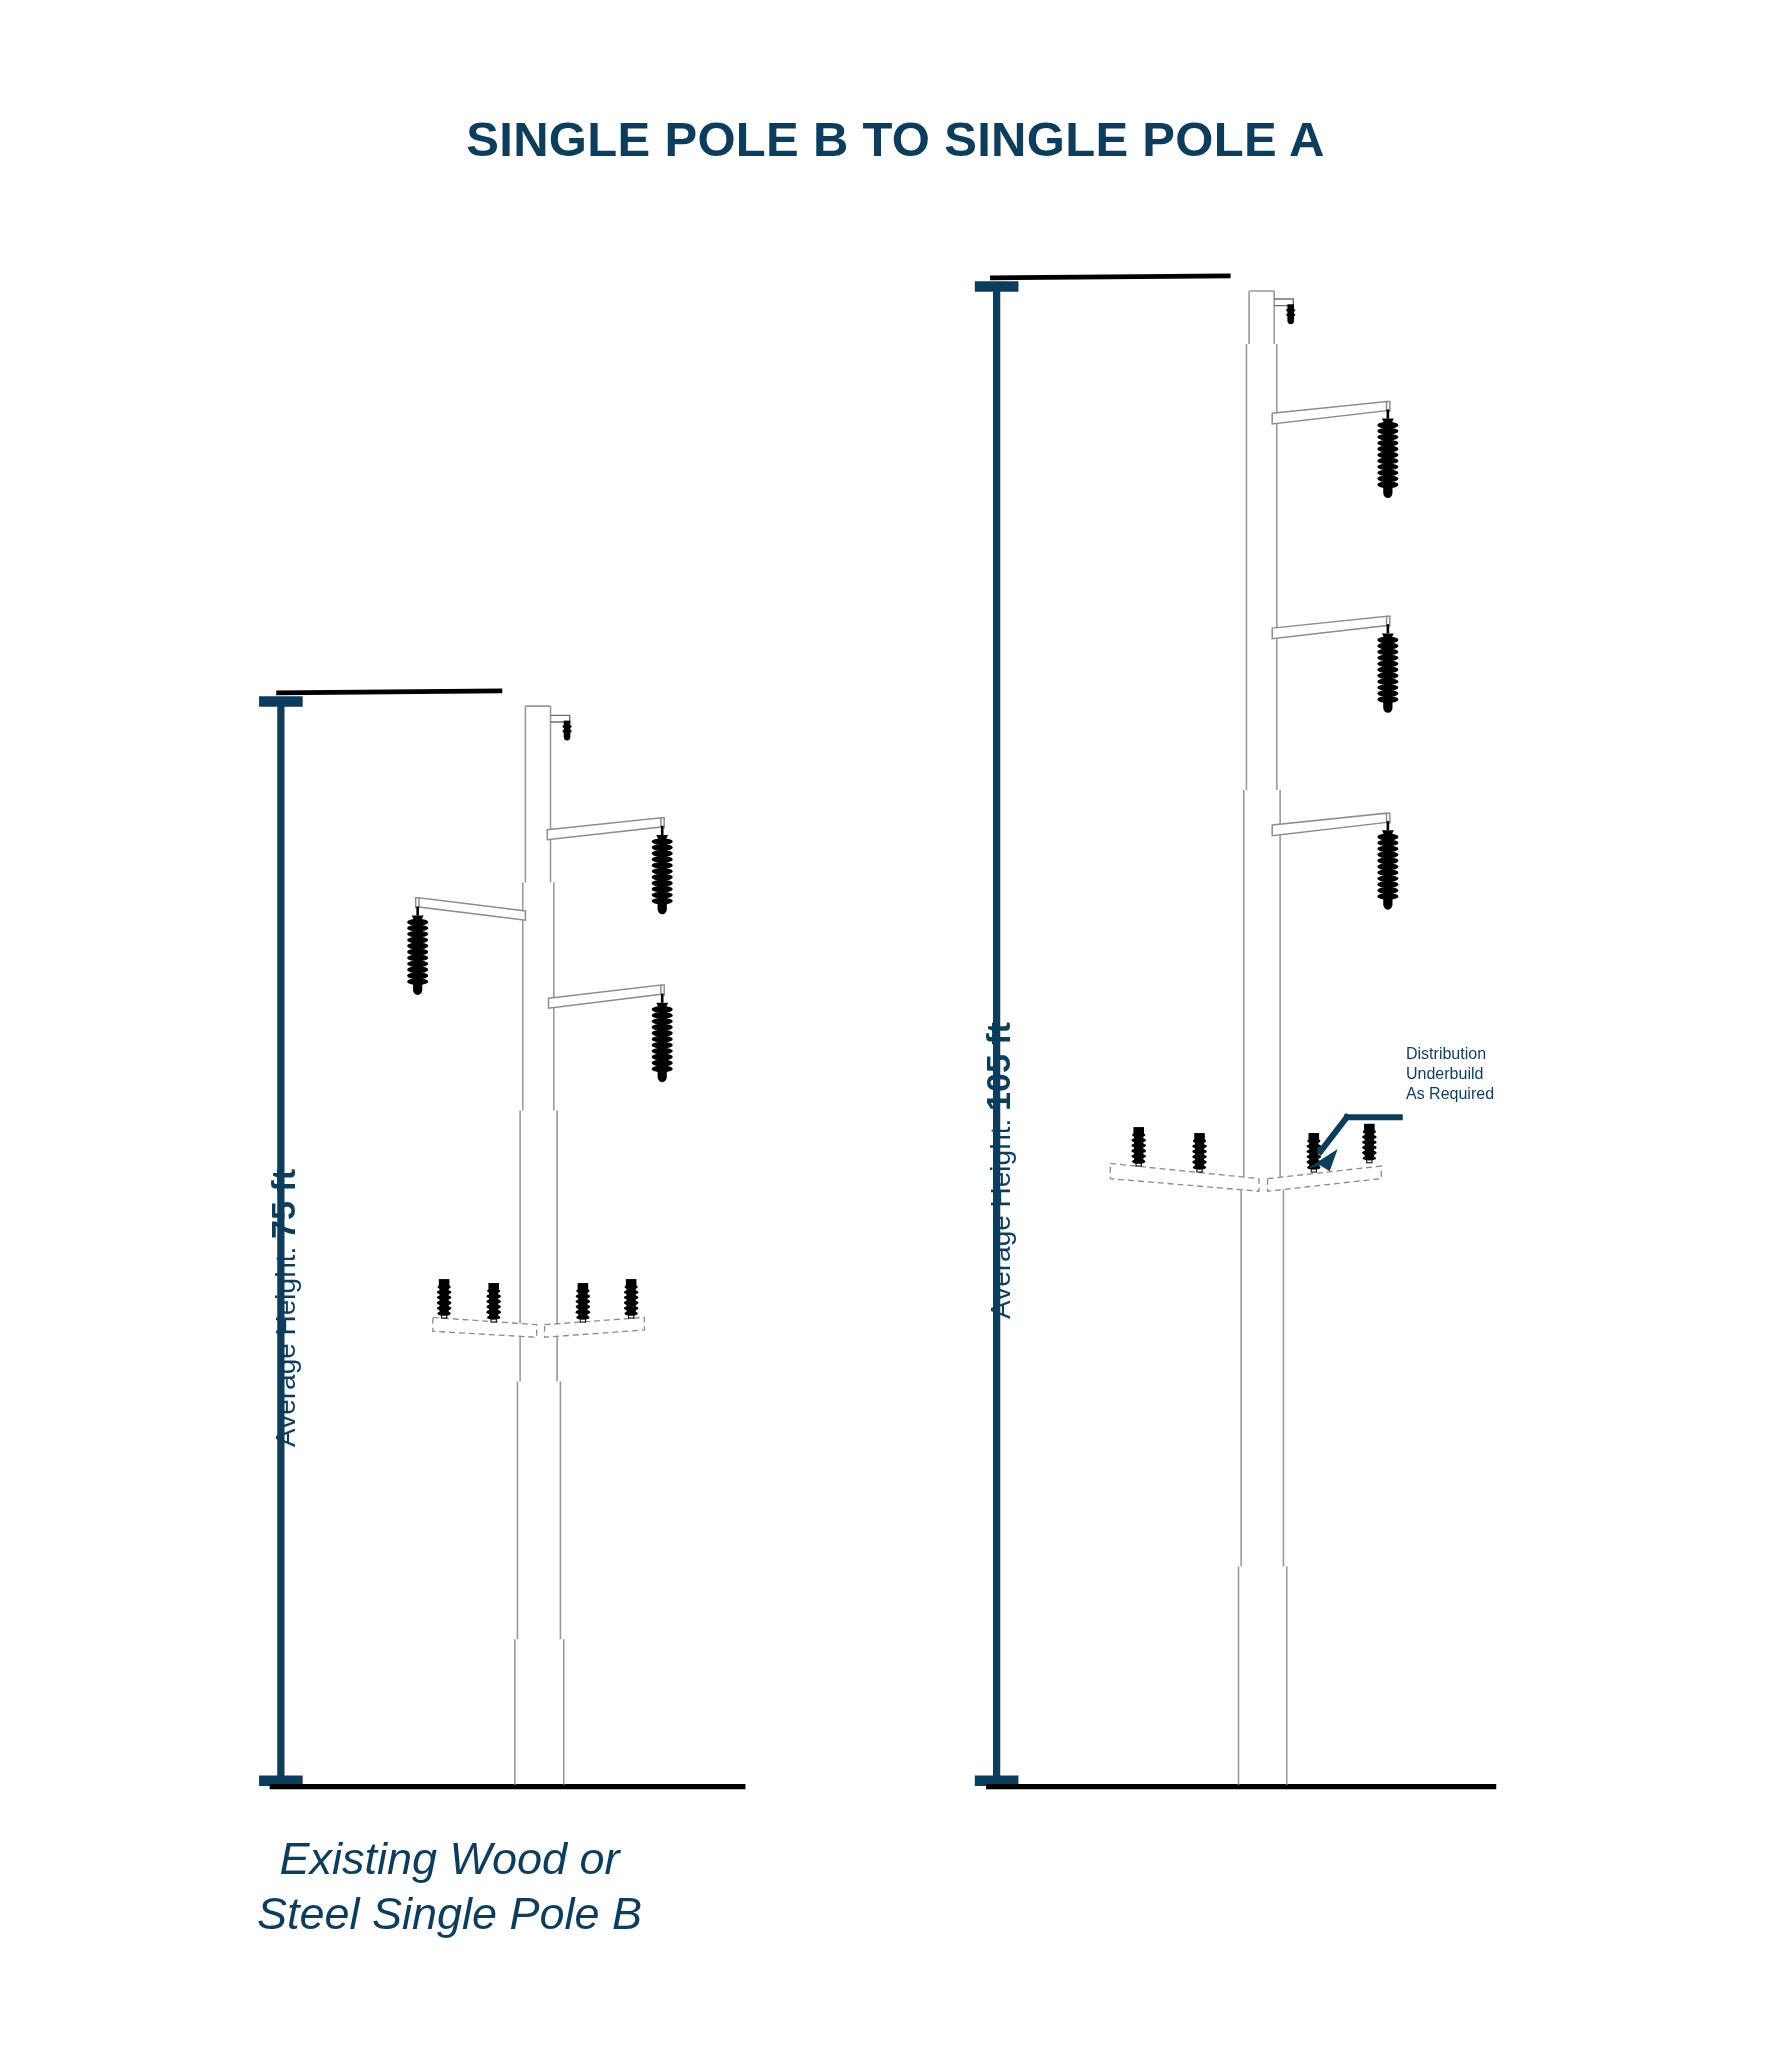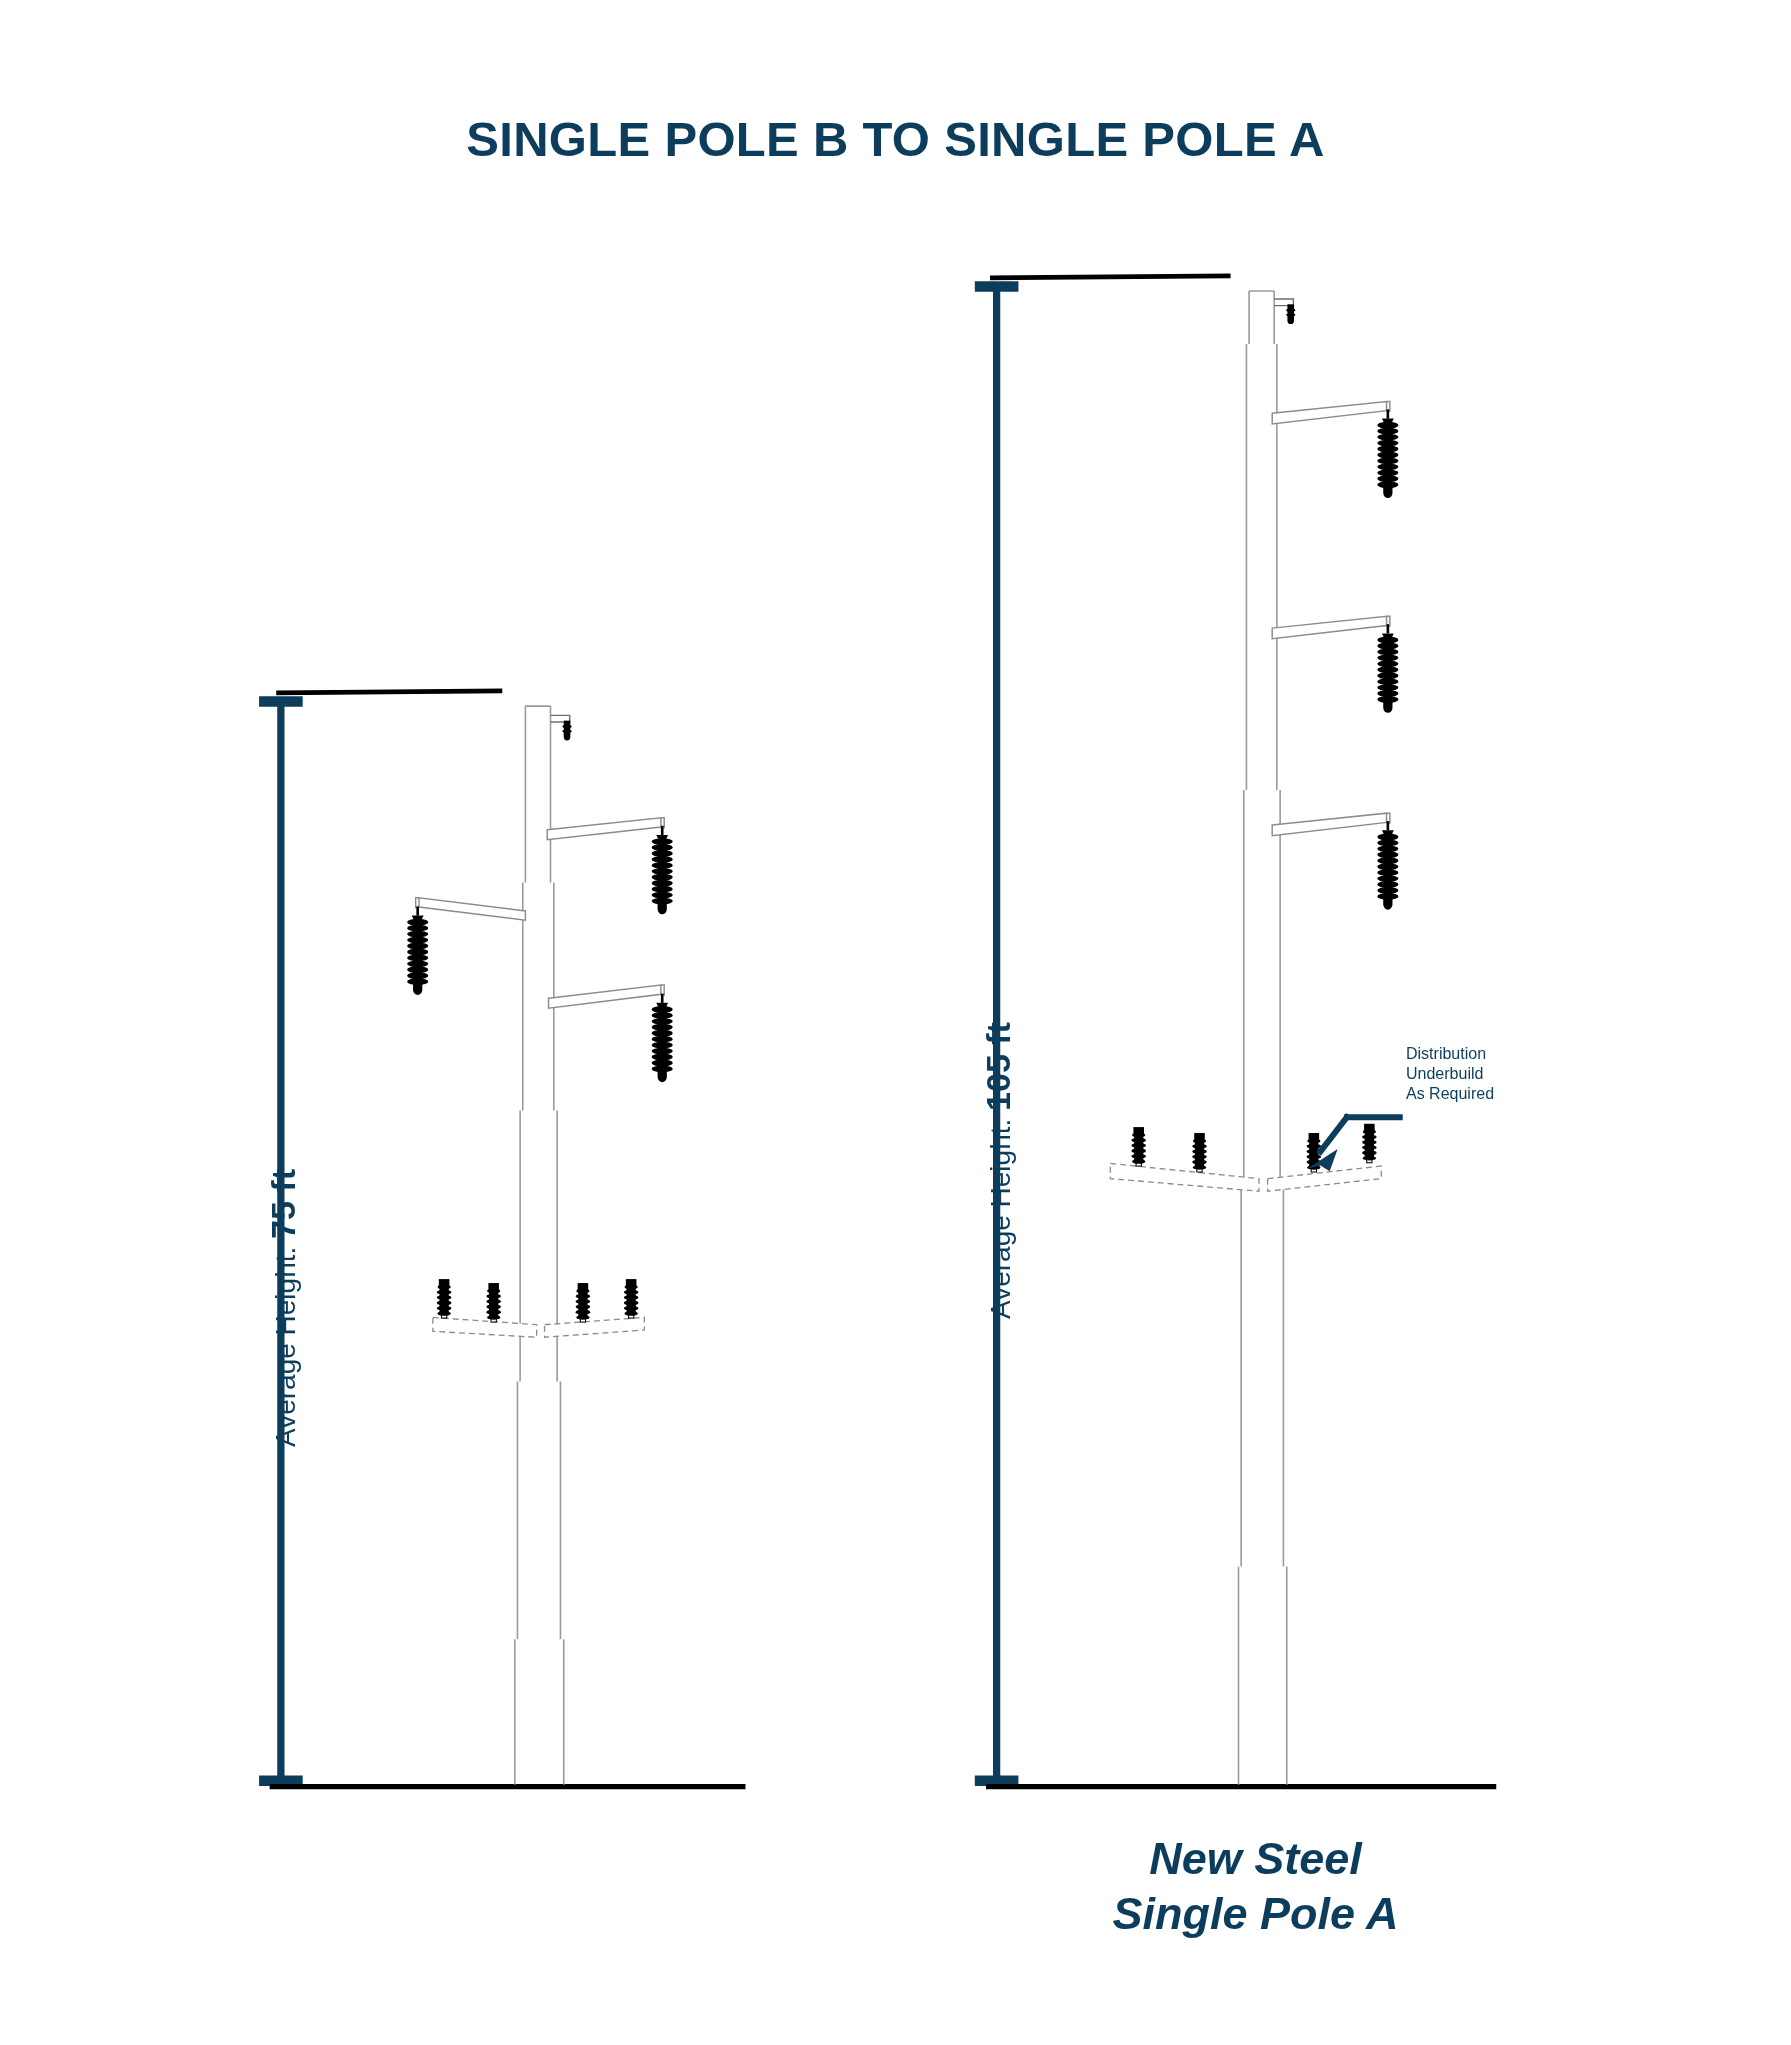--- a/index.html
+++ b/index.html
@@ -255,18 +255,18 @@
   </div>
 
   <div class="dim-label" id="dim-right" style="left: 979px; top: 1319px;">
     <span>Average Height: </span><b>105 ft</b>
   </div>
 
   <div id="note-underbuild">Distribution
 Underbuild
 As Required</div>
 
-
-  <div class="caption bold" id="caption-right">New Steel
-Single Pole A</div>
+  <div class="caption" id="caption-left">Existing Wood or
+Steel Single Pole B</div>
+
 
 </div>
 
 
 </body></html>

